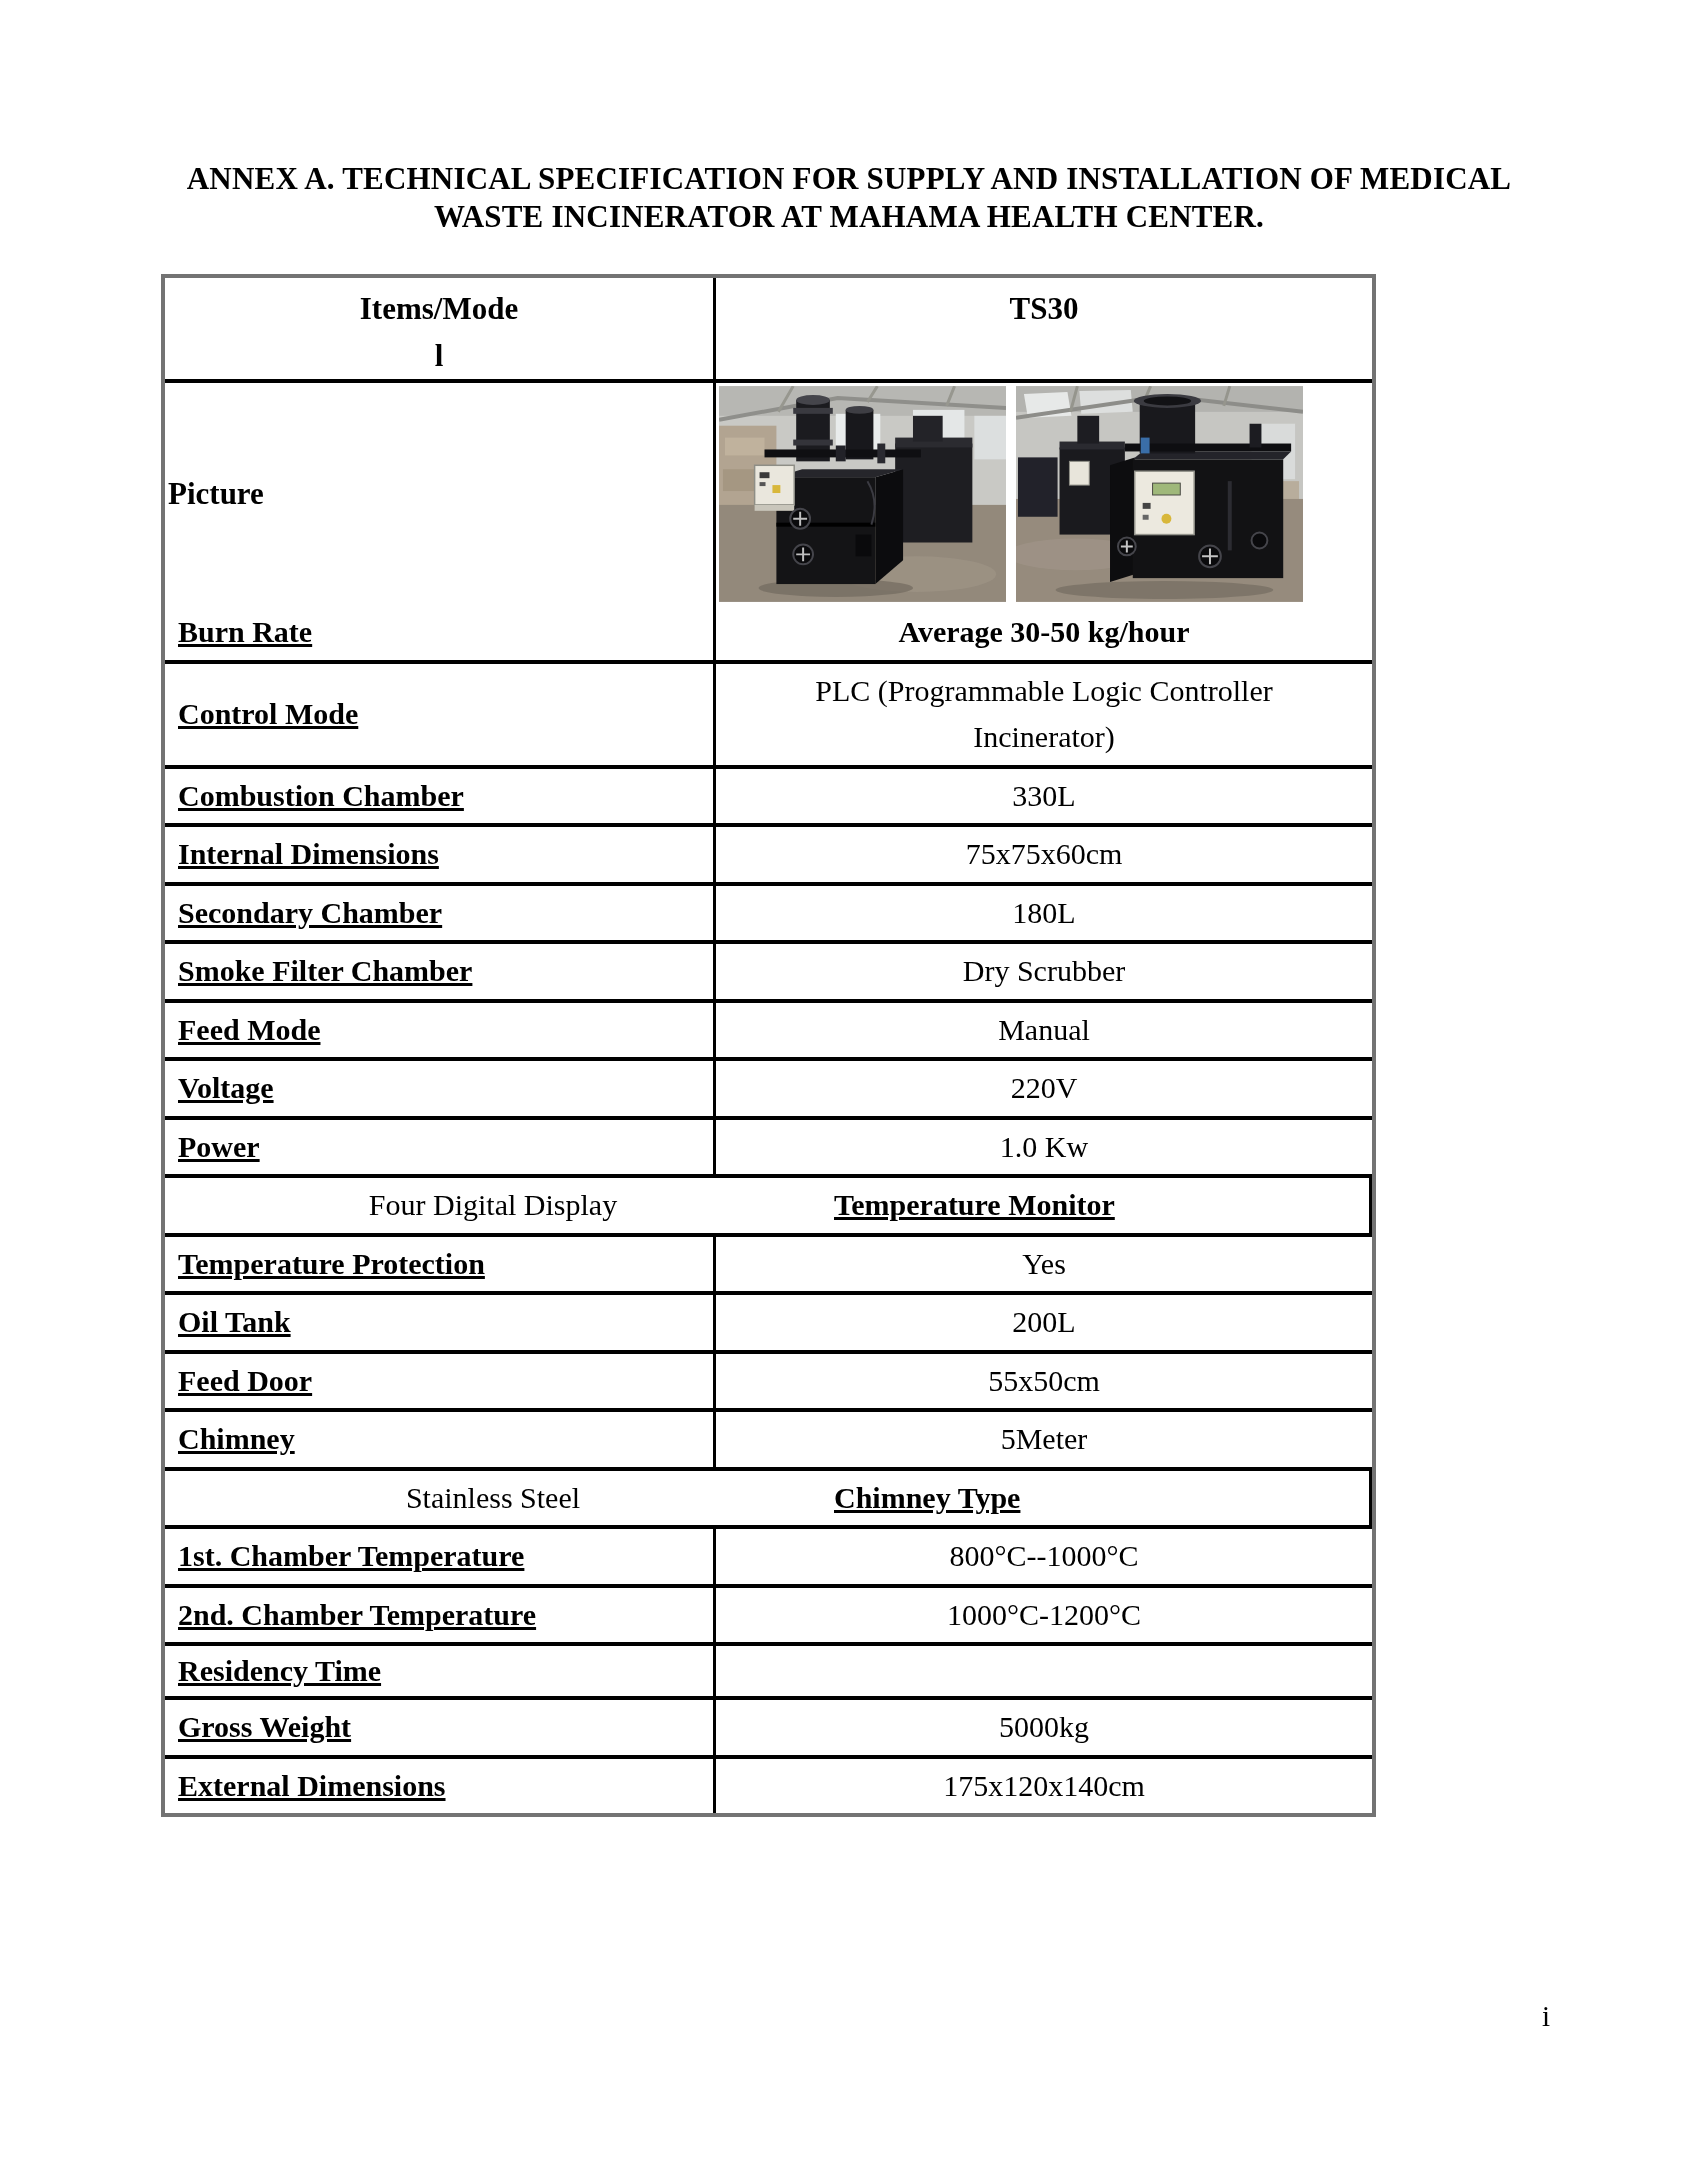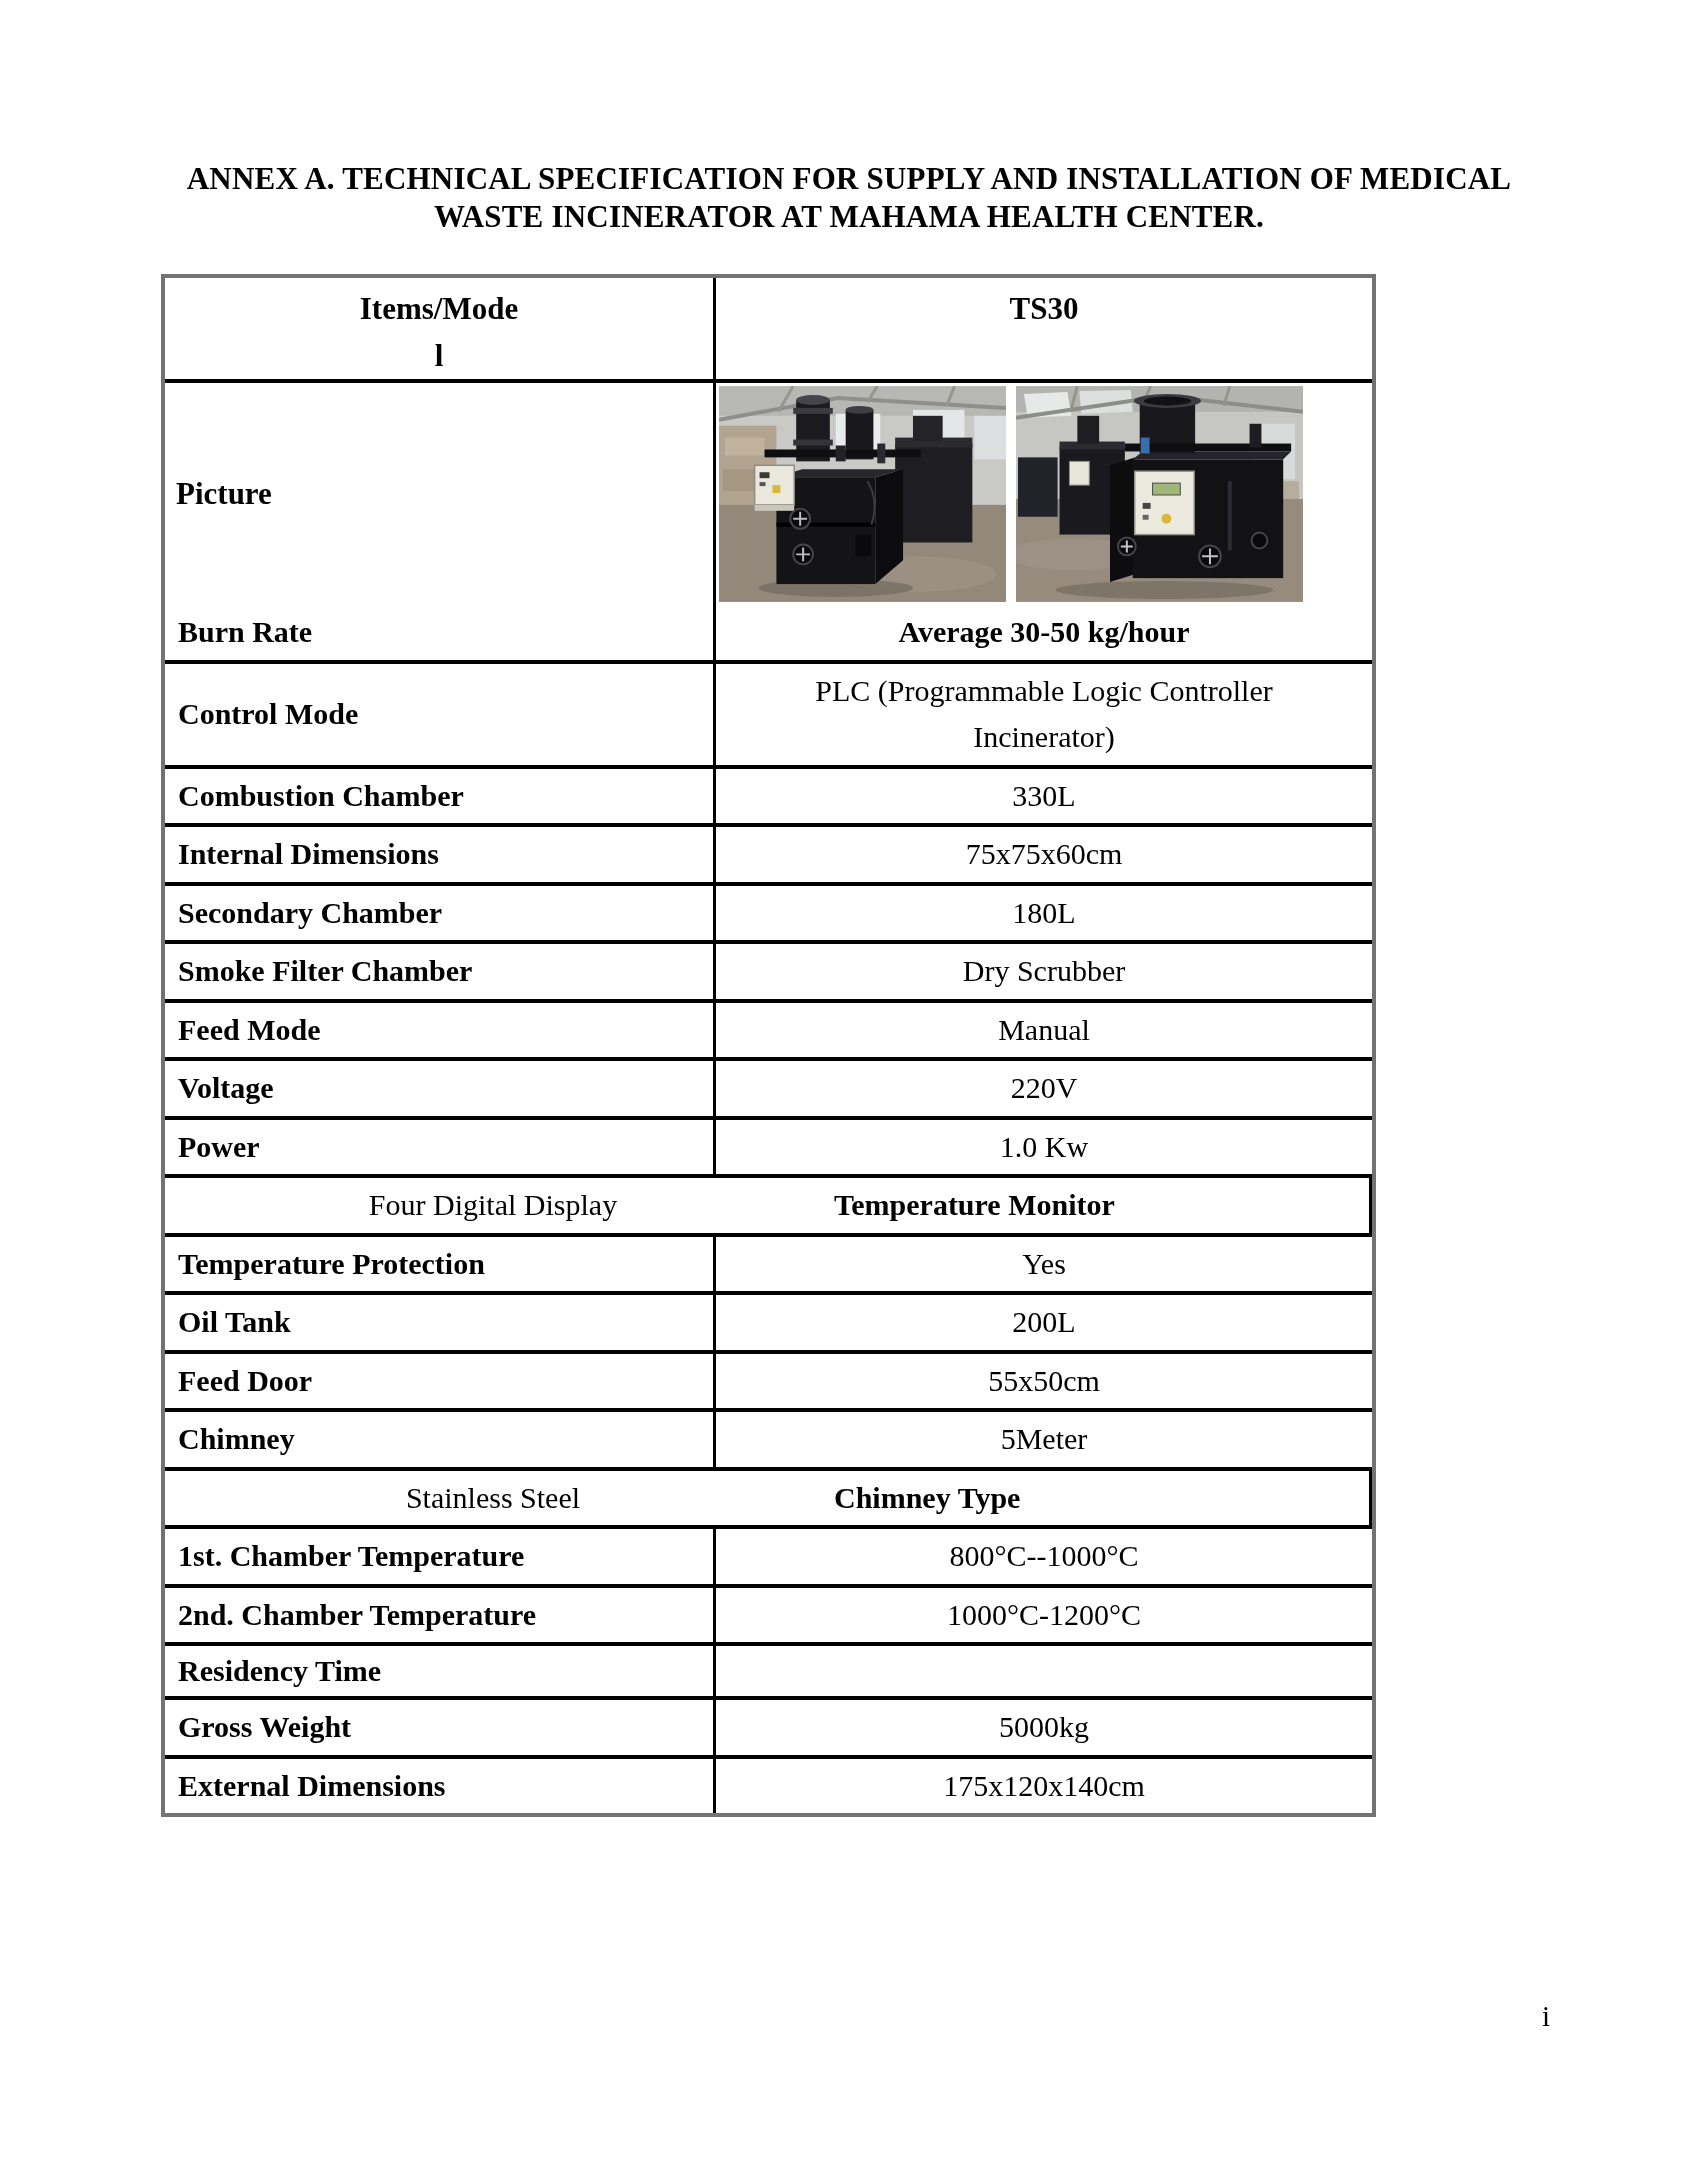--- a/index.html
+++ b/index.html
@@ -42,34 +42,34 @@
   .tr.header .td {
     display:flex; justify-content:center; align-items:flex-start;
     padding-top:8px;
     font-weight:bold; font-size:31px;
     text-align:center; white-space:pre-line; line-height:1.5;
   }
   
   .tr.picture-row { min-height:222px; }
   .tr.picture-row .td.left-col {
     display:flex; align-items:center;
-    padding-left:11px;
+    padding-left:3px;
     font-weight:bold; font-size:31px;
   }
   .tr.picture-row .td.right-col {
     display:flex; align-items:center; justify-content:flex-start;
     gap:10px; padding:3px 0 3px 3px;
   }
   .photo { display:block; }
   
   .tr.data { min-height:50px; }
   .tr.data .td.left-col {
     display:flex; align-items:center;
     padding:4px 21px 4px 13px;
-    font-weight:bold; font-size:30px;
+    font-weight:bold; font-size:30px;text-decoration:underline;
   }
   .tr.data .td.right-col {
     display:flex; align-items:center; justify-content:center;
     text-align:center; font-size:30px;
     white-space:pre-line; line-height:1.55;
     padding:4px 8px;
   }
   .tr.data .td.right-col.bold { font-weight:bold; }
   .page-number {
     position:absolute;

